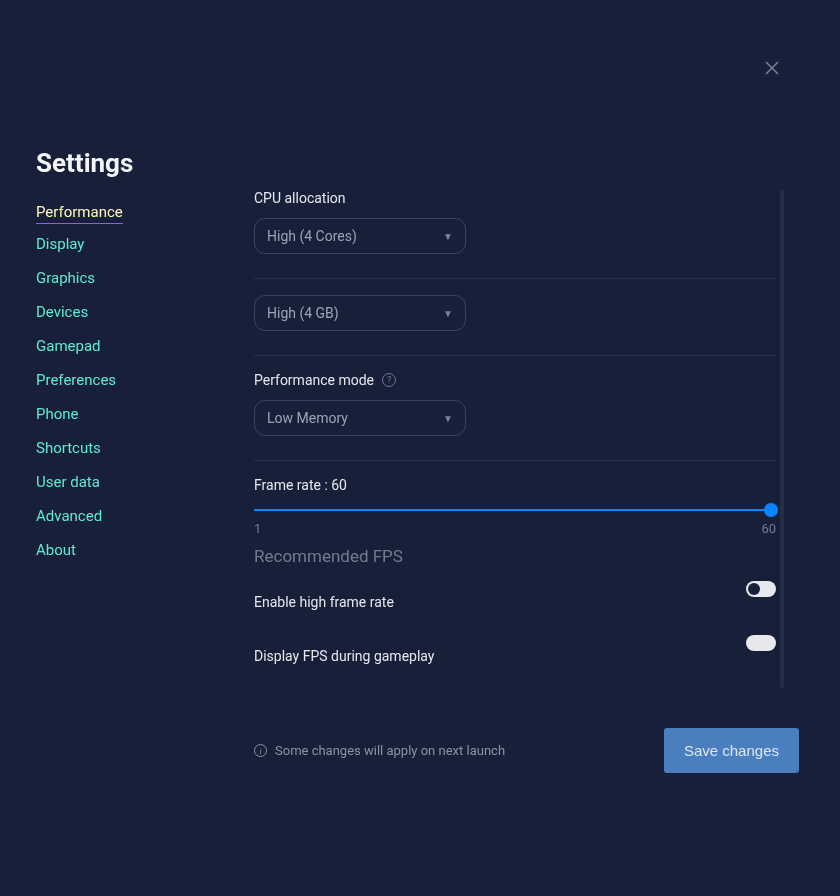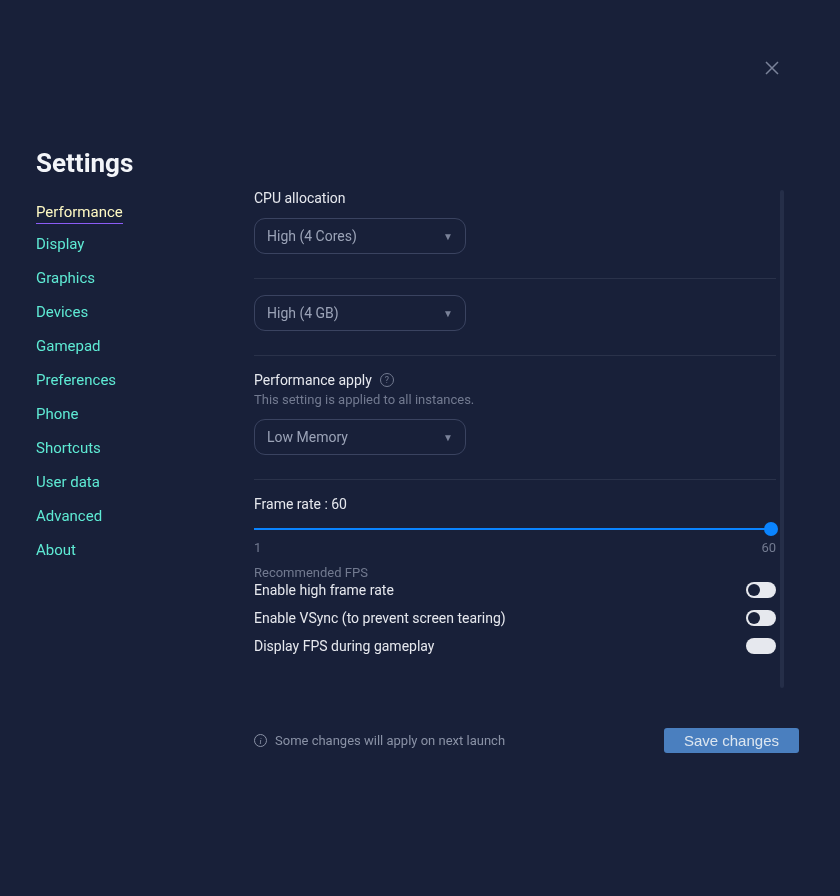--- a/index.html
+++ b/index.html
@@ -146,29 +146,29 @@
     background: #0A84FF;
     border-radius: 50%;
   }
   .slider-labels {
     display: flex;
     justify-content: space-between;
     font-size: 13px;
     color: #727A90;
     margin-bottom: 10px;
   }
-  .rec-fps-title { font-size: 13px; color: #727A90; margin-bottom: 2px; }
+  .rec-fps-title { font-size: 17px; color: #727A90; margin-bottom: 2px; }
   .rec-fps-text { font-size: 13px; color: #727A90; line-height: 1.4; margin-bottom: 14px; }
   .toggle-row {
     display: flex;
     justify-content: space-between;
     align-items: center;
     margin-bottom: 12px;
   }
-  .toggle-row-label { font-size: 14px; color: #E6E8EE; }
+  .toggle-row-label { font-size: 14px; color: #E6E8EE; margin-top: 26px; }
   .toggle {
     width: 30px;
     height: 16px;
     background: #E6E8EE;
     border-radius: 10px;
     position: relative;
     cursor: pointer;
   }
   .toggle-knob {
     position: absolute;
@@ -207,21 +207,21 @@
     font-style: italic;
     font-family: Georgia, serif;
   }
   .save-btn {
     background: #4A7FBF;
     color: #DCE6F0;
     font-size: 15px;
     font-weight: 500;
     border: none;
     border-radius: 3px;
-    padding: 4px 20px;
+    padding: 14px 20px;
     cursor: pointer;
   }
 </style>
 </head>
 <body>
 
 <div class="close-btn">
   <svg width="16" height="16" viewBox="0 0 16 16" fill="none" stroke-width="1.5">
       <path d="M2 2 L14 14 M14 2 L2 14"></path>
     </svg>
@@ -256,24 +256,23 @@
 
     <div class="section divided">
       <div class="select">
         <span>High (4 GB)</span>
         <span class="caret">▼</span>
       </div>
     </div>
 
     <div class="section divided">
       <div class="section-label">
-        <span>Performance apply</span>
+        <span>Performance mode</span>
         <span class="help-icon">?</span>
       </div>
-      <div class="section-sublabel">This setting is applied to all instances.</div>
       <div class="select">
         <span>Low Memory</span>
         <span class="caret">▼</span>
       </div>
     </div>
 
     <div class="section">
       <div class="frame-label">Frame rate : 60</div>
       <div class="slider-wrap">
         <div class="slider-track">
@@ -281,26 +280,20 @@
         </div>
       </div>
       <div class="slider-labels">
         <span>1</span>
         <span>60</span>
       </div>
       <div class="rec-fps-title">Recommended FPS</div>
 
       <div class="toggle-row">
         <span class="toggle-row-label">Enable high frame rate</span>
-        <div class="toggle">
-            <div class="toggle-knob"></div>
-          </div>
-      </div>
-      <div class="toggle-row">
-        <span class="toggle-row-label">Enable VSync (to prevent screen tearing)</span>
         <div class="toggle">
             <div class="toggle-knob"></div>
           </div>
       </div>
       <div class="toggle-row">
         <span class="toggle-row-label">Display FPS during gameplay</span>
         <div class="toggle"></div>
       </div>
     </div>
 

